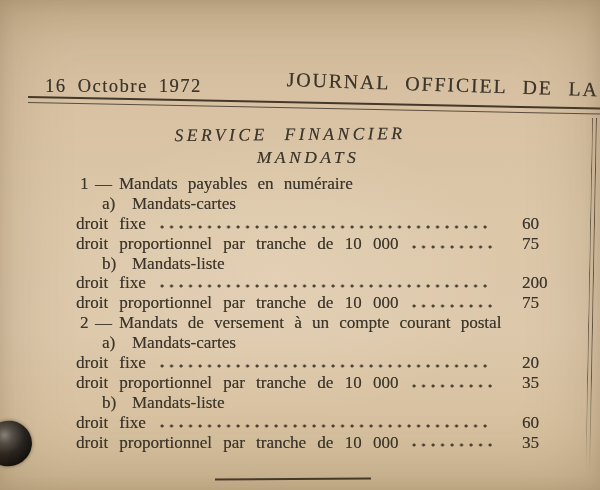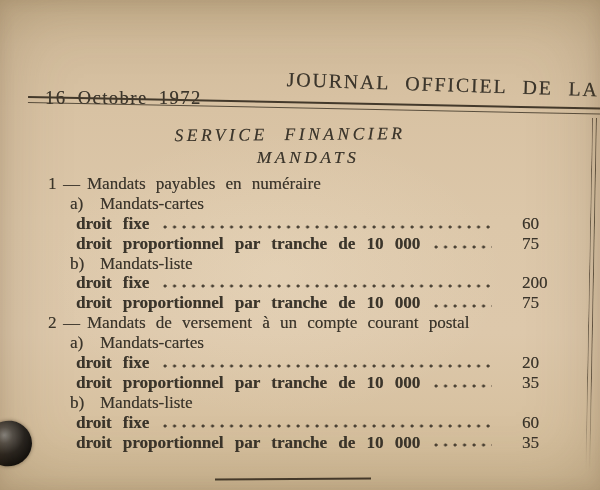--- a/index.html
+++ b/index.html
@@ -21,21 +21,21 @@
       linear-gradient(180deg,#c9b390 0%,#d2bc9c 9%,#d8c2a3 22%,#dcc7a9 45%,#ddc8ab 68%,#d7c1a0 86%,#cfb995 100%);
   }
   .page::after{
     content:"";position:absolute;inset:0;pointer-events:none;
     box-shadow:inset 0 0 70px rgba(96,73,42,.26), inset 0 0 16px rgba(96,73,42,.14);
   }
   .txt{ text-shadow:.2px .2px .45px rgba(59,53,43,.55); }
 
   
   .date{
-    position:absolute;left:45px;top:88px;
+    position:absolute;left:45px;top:76px;
     font-size:18.5px;letter-spacing:1.5px;word-spacing:5px;white-space:nowrap;
   }
   .journal{
     position:absolute;left:287px;top:68px;
     font-size:20px;letter-spacing:1.8px;word-spacing:9px;white-space:nowrap;
     transform:rotate(1.9deg);transform-origin:left top;
   }
   .header-rule{
     position:absolute;left:28px;top:96px;width:578px;height:3.6px;
     border-top:2.4px solid var(--rule);
@@ -49,28 +49,28 @@
     font-style:italic;font-size:17.5px;letter-spacing:3.5px;word-spacing:9px;
     transform:rotate(-.5deg);white-space:nowrap;
   }
   .mnd{
     position:absolute;left:8px;top:147px;width:600px;text-align:center;
     font-style:italic;font-size:17.5px;letter-spacing:3.5px;white-space:nowrap;
   }
 
   
   .list{position:absolute;left:0;top:174px;width:600px;font-size:17px;}
-  .line{height:19.9px;line-height:19.9px;white-space:nowrap;}
+  .line{height:19.9px;line-height:19.9px;white-space:nowrap;margin-left:32px;}
   .sec{padding-left:48px;word-spacing:6px;}
   .sec .num{display:inline-block;min-width:10px;}
   .sec .dash{display:inline-block;margin:0 7px 0 5px;}
   .grp{padding-left:70px;}
   .grp .glabel{display:inline-block;width:30px;}
   .row{display:flex;align-items:baseline;margin-left:76px;margin-right:32px;}
-  .row .rlabel{word-spacing:7px;font-weight:bold;}
+  .row .rlabel{word-spacing:7px;}
   .leader{
     flex:1;align-self:flex-end;height:4px;margin:0 30px 5px 14px;
     background-image:radial-gradient(circle at 2px 2px, rgba(62,54,42,.92) 1.3px, rgba(0,0,0,0) 1.8px);
     background-size:9.5px 4px;background-repeat:repeat-x;
   }
   .rvalue{width:46px;}
 
   
   .vrule{
     position:absolute;left:592px;top:118px;height:352px;width:3.2px;

